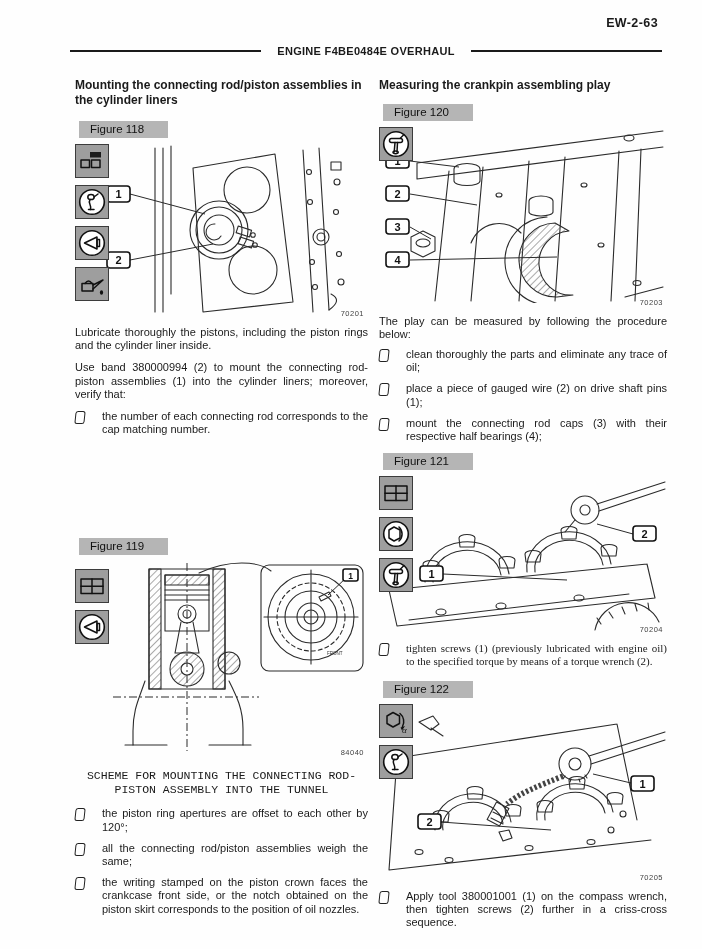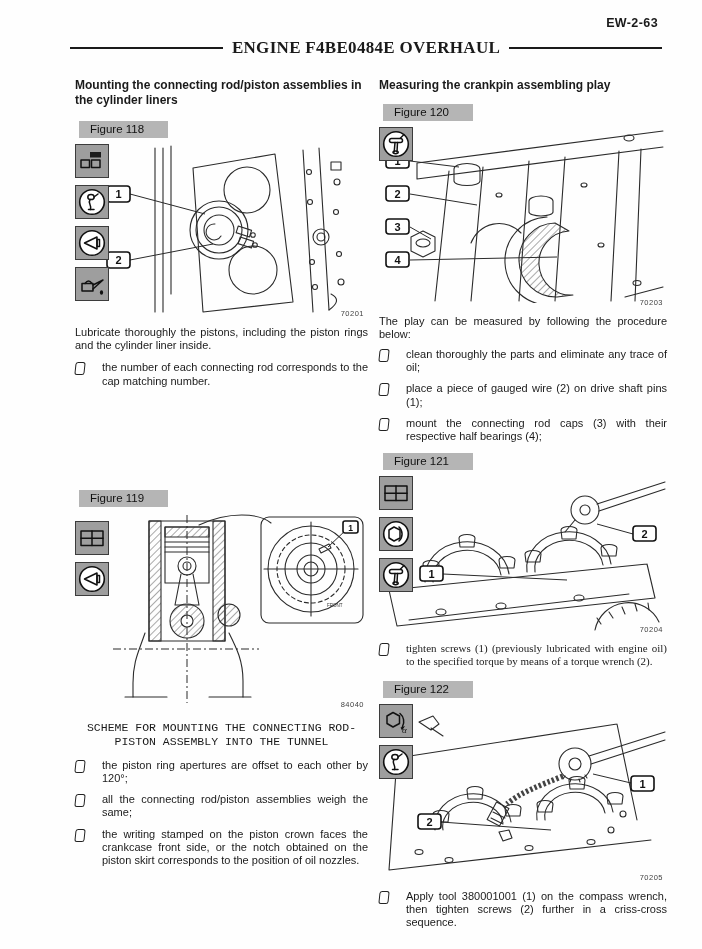--- a/index.html
+++ b/index.html
@@ -1,21 +1,21 @@
 <!DOCTYPE html>
 <html><head>
 <meta charset="utf-8">
 <style>
   html,body{margin:0;padding:0;}
   body{width:702px;height:949px;background:#fefefe;position:relative;overflow:hidden;
        font-family:"Liberation Sans",sans-serif;color:#1a1a1a;}
   .page-num{position:absolute;top:16px;right:44px;font-weight:bold;font-size:12.5px;letter-spacing:.4px;}
   .title-row{position:absolute;top:38px;left:70px;width:592px;display:flex;align-items:center;gap:9px;}
   .title-row .rule{flex:1;height:2px;background:#1a1a1a;}
-  .title-row h1{margin:0;font-size:17px;font-weight:bold;letter-spacing:.3px;white-space:nowrap;font-family:Liberation Serif, serif;}
+  .title-row h1{margin:7px;font-size:11px;font-weight:bold;letter-spacing:.3px;white-space:nowrap;}
   .col{position:absolute;top:78px;}
   .col-left{left:75px;width:293px;}
   .col-right{left:379px;width:288px;}
   h2.sec{font-size:12px;line-height:14.5px;font-weight:bold;margin:0 0 8px 0;}
   .fig-label{display:inline-block;background:#b5b5b5;color:#111;font-size:11.5px;
              padding:2px 24px 3px 11px;margin:6px 0 4px 4px;}
   .figure{position:relative;}
   .icon-stack{position:absolute;left:0;display:flex;flex-direction:column;gap:7px;z-index:2;}
   .icon-box{width:34px;height:34px;background:#9e9e9e;border:1px solid #3c3c3c;
             display:flex;align-items:center;justify-content:center;box-sizing:border-box;}
@@ -126,20 +126,21 @@
       </g>
       <g>
         <rect class="co-box" x="4" y="110" width="23" height="16" rx="3"></rect>
         <text class="co-text" x="15.5" y="122">2</text>
       </g>
     </svg>
     <span class="fig-code">70201</span>
   </div>
 
   <p class="body">Lubricate thoroughly the pistons, including the piston rings and the cylinder liner inside.</p>
+  <p class="body">Use band 380000994 (2) to mount the connecting rod-piston assemblies (1) into the cylinder liners; moreover, verify that:</p>
   <div class="check-item">
     <span class="checkbox"></span>
     <span class="ct">the number of each connecting rod corresponds to the cap matching number.</span>
   </div>
 
   <div class="fig-label" style="margin-top:94px;">Figure 119</div>
   <div class="figure" style="height:198px;margin-bottom:2px;">
     <div class="icon-stack" style="top:10px;">
       <div class="icon-box">
         <svg viewBox="0 0 30 30">

